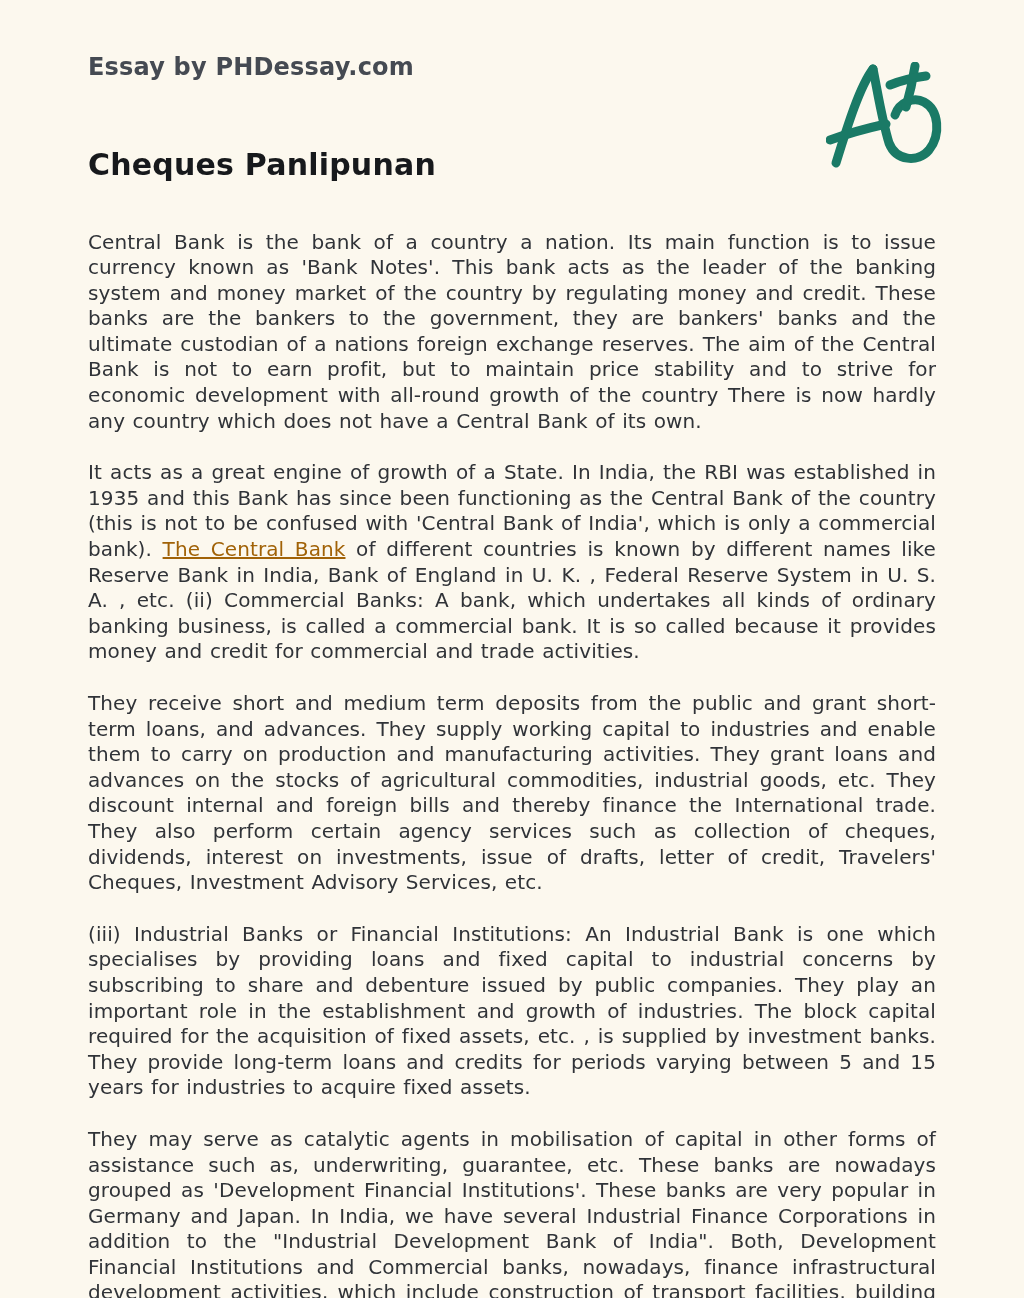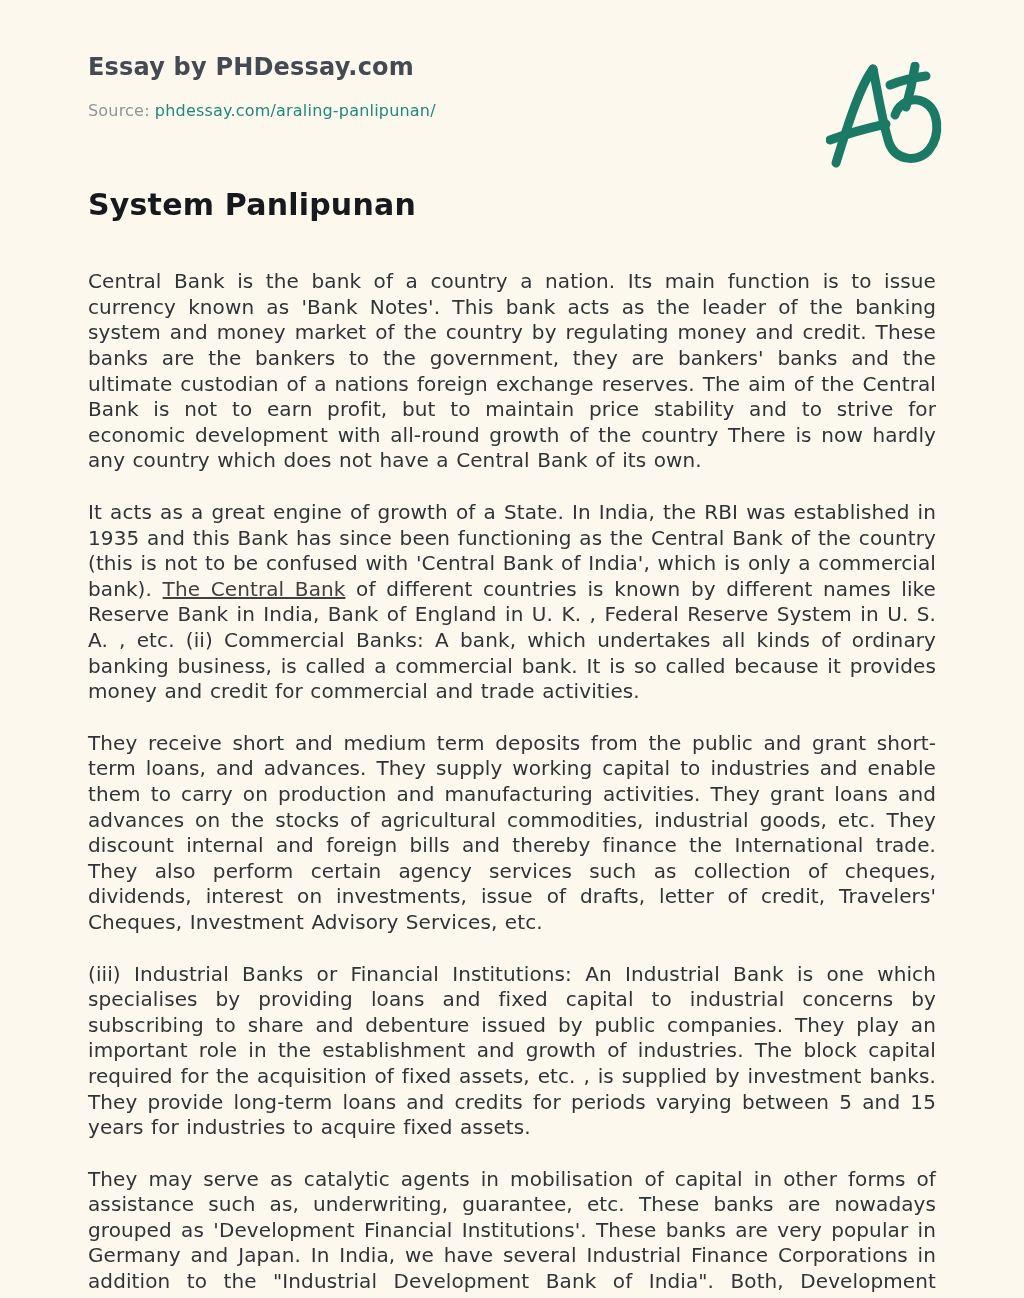--- a/index.html
+++ b/index.html
@@ -68,57 +68,53 @@
     line-height: 25.6px;
     color: #303338;
     text-align: justify;
     letter-spacing: 0.1px;
     word-spacing: 1px;
   }
   .essay-body p.first {
     margin-top: 47px;
   }
   .inline-link {
-    color: #404040;
+    color: #a16207;
     text-decoration: underline;
     cursor: pointer;
   }
 </style>
 </head>
 <body>
 
 <div class="page">
 
   <div class="header">
     <h1 class="header-title">Essay by PHDessay.com</h1>
-    <div class="source-row">
-      <span class="source-label">Source:</span>
-      <a class="source-link">phdessay.com/araling-panlipunan/</a>
-    </div>
 
     <div class="logo-wrap">
       <svg width="132" height="112" viewBox="0 0 132 112" fill="none" xmlns="http://www.w3.org/2000/svg">
         <g stroke="#1A7A66" stroke-width="9" stroke-linecap="round" fill="none">
 
           <path d="M10,101 C22,62 34,24 47,7"></path>
 
           <path d="M4,78 C23,71 42,66 60,62"></path>
 
           <path d="M47,7 C52,32 56,58 63,81 C70,99 92,101 103,88 C115,73 113,48 98,40 C88,34.5 73,40 69,53"></path>
 
           <path d="M89,4 C87,17 84,31 80,45"></path>
 
           <path d="M64,23 C76,18 88,15.5 100,14"></path>
         </g>
       </svg>
     </div>
   </div>
 
   <main class="essay-body">
-    <h2 class="essay-title">System Panlipunan</h2>
+    <h2 class="essay-title">Cheques Panlipunan</h2>
 
     <p class="first">Central Bank is the bank of a country a nation. Its main function is to issue currency known as 'Bank Notes'. This bank acts as the leader of the banking system and money market of the country by regulating money and credit. These banks are the bankers to the government, they are bankers' banks and the ultimate custodian of a nations foreign exchange reserves. The aim of the Central Bank is not to earn profit, but to maintain price stability and to strive for economic development with all-round growth of the country There is now hardly any country which does not have a Central Bank of its own.</p>
 
     <p><span>It acts as a great engine of growth of a State. In India, the RBI was established in 1935 and this Bank has since been functioning as the Central Bank of the country (this is not to be confused with 'Central Bank of India', which is only a commercial bank). </span><a class="inline-link">The Central Bank</a><span> of different countries is known by different names like Reserve Bank in India, Bank of England in U. K. , Federal Reserve System in U. S. A. , etc. (ii) Commercial Banks: A bank, which undertakes all kinds of ordinary banking business, is called a commercial bank. It is so called because it provides money and credit for commercial and trade activities.</span></p>
 
     <p>They receive short and medium term deposits from the public and grant short-term loans, and advances. They supply working capital to industries and enable them to carry on production and manufacturing activities. They grant loans and advances on the stocks of agricultural commodities, industrial goods, etc. They discount internal and foreign bills and thereby finance the International trade. They also perform certain agency services such as collection of cheques, dividends, interest on investments, issue of drafts, letter of credit, Travelers' Cheques, Investment Advisory Services, etc.</p>
 
     <p>(iii) Industrial Banks or Financial Institutions: An Industrial Bank is one which specialises by providing loans and fixed capital to industrial concerns by subscribing to share and debenture issued by public companies. They play an important role in the establishment and growth of industries. The block capital required for the acquisition of fixed assets, etc. , is supplied by investment banks. They provide long-term loans and credits for periods varying between 5 and 15 years for industries to acquire fixed assets.</p>
 
     <p>They may serve as catalytic agents in mobilisation of capital in other forms of assistance such as, underwriting, guarantee, etc. These banks are nowadays grouped as 'Development Financial Institutions'. These banks are very popular in Germany and Japan. In India, we have several Industrial Finance Corporations in addition to the "Industrial Development Bank of India". Both, Development Financial Institutions and Commercial banks, nowadays, finance infrastructural development activities, which include construction of transport facilities, building of power-supply stations, etc.</p>

